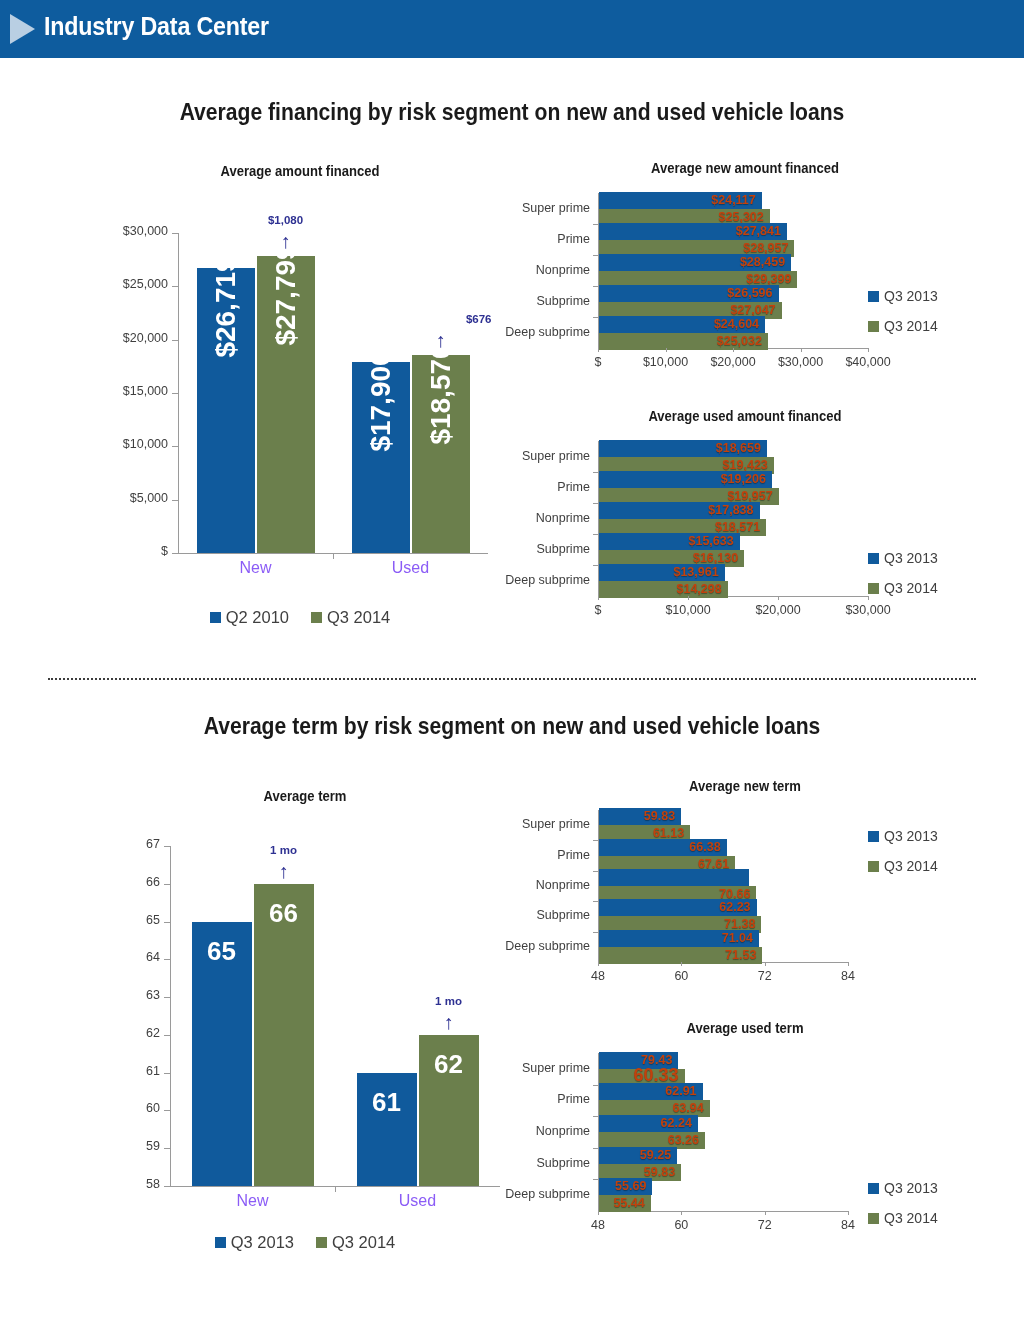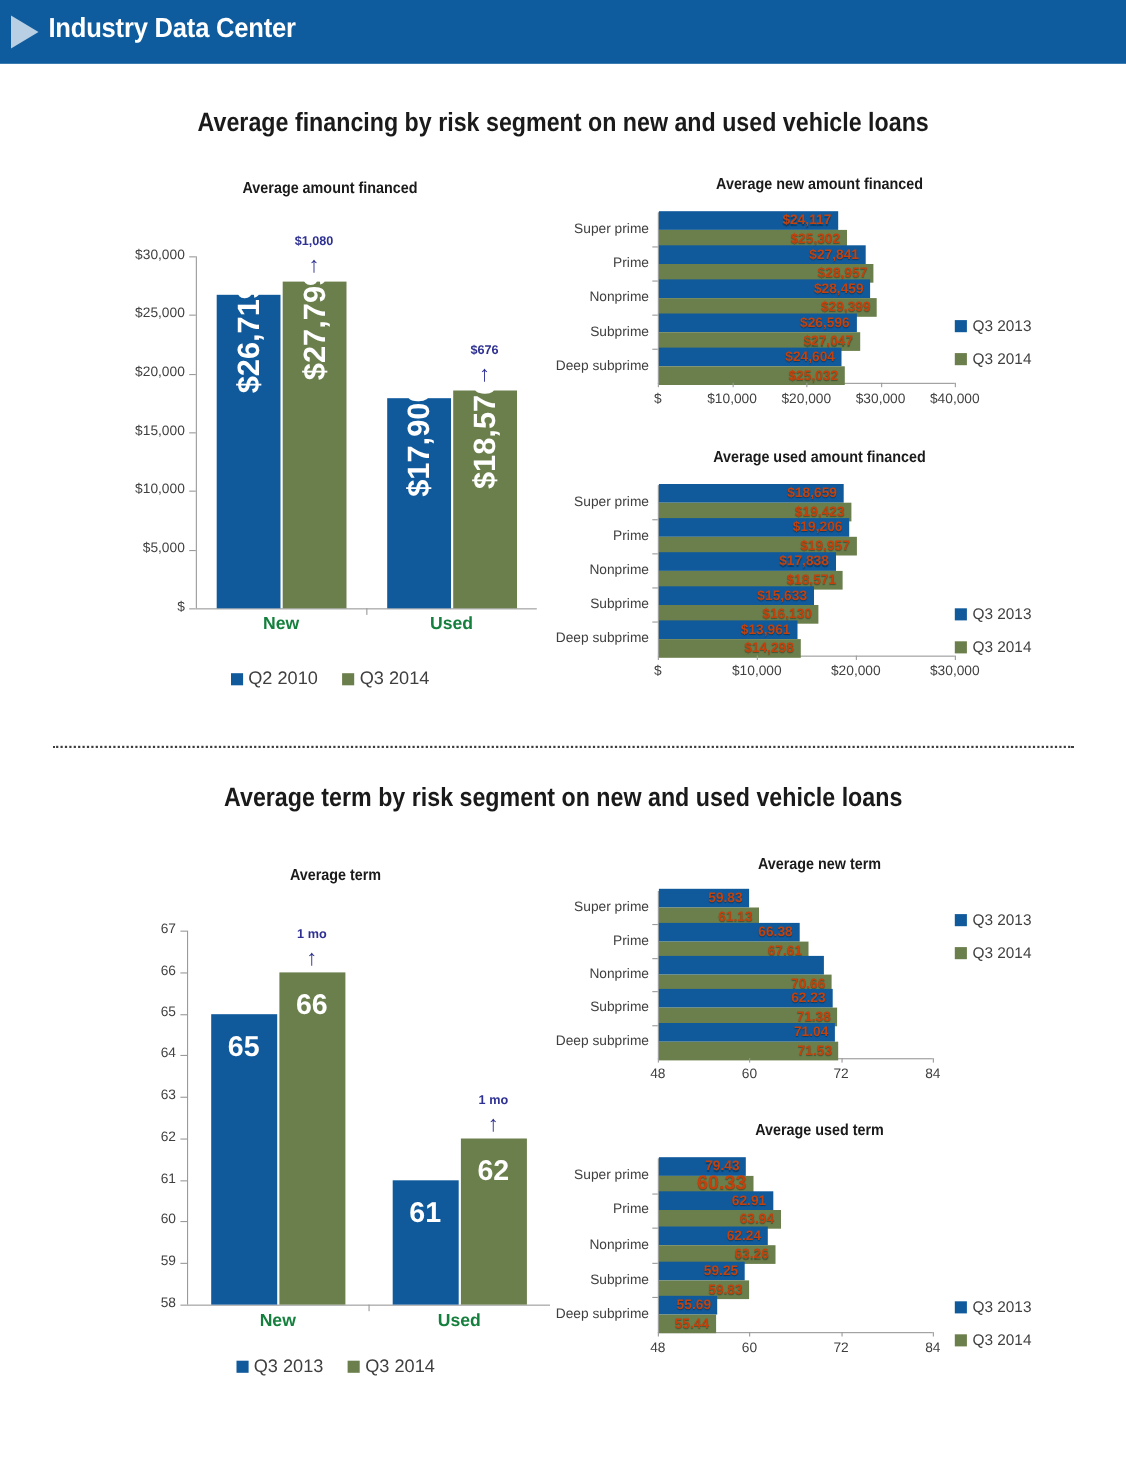--- a/index.html
+++ b/index.html
@@ -54,21 +54,21 @@
     white-space:nowrap;
   }
   .v-axis-line{position:absolute;background:#9a9a9a;}
   .v-tick{position:absolute;width:6px;height:1px;background:#9a9a9a;}
   .v-ylab{
     position:absolute;text-align:right;
     font-size:12.5px;color:#3f3f3f;white-space:nowrap;
   }
   .v-xlab{
     position:absolute;text-align:center;
-    font-size:16px;color:#15803d;white-space:nowrap;font-weight:bold;
+    font-size:16px;color:#8b5cf6;white-space:nowrap;
   }
   .vbar{position:absolute;}
   .vbar.blue{background:#105a9c;}
   .vbar.green{background:#6b7f4c;}
   .vbar-label{
     position:absolute;color:#ffffff;font-weight:bold;
     white-space:nowrap;transform-origin:center center;
   }
   .vbar-label.rot{
     transform:rotate(-90deg);
@@ -150,21 +150,21 @@
     <div class="vbar blue" style="left: 96.5px; top: 104.997px; width: 58px; height: 285.003px;"></div>
     <div class="vbar-label rot" style="left: 50.5px; width: 150px; text-align: center; font-size: 28px; top: 114.997px; height: 58px; line-height: 58px; transform: rotate(-90deg);">$26,719</div>
     <div class="vbar green" style="left: 156.5px; top: 93.4773px; width: 58px; height: 296.523px;"></div>
     <div class="vbar-label rot" style="left: 110.5px; width: 150px; text-align: center; font-size: 28px; top: 103.477px; height: 58px; line-height: 58px; transform: rotate(-90deg);">$27,799</div>
     <div class="ann" style="left: 134.5px; top: 51.4773px; width: 102px;">$1,080</div>
     <div class="ann-arrow" style="left: 134.5px; top: 68.4773px; width: 102px;">↑</div>
     <div class="vbar blue" style="left: 251.5px; top: 199.067px; width: 58px; height: 190.933px;"></div>
     <div class="vbar-label rot" style="left: 205.5px; width: 150px; text-align: center; font-size: 28px; top: 209.067px; height: 58px; line-height: 58px; transform: rotate(-90deg);">$17,900</div>
     <div class="vbar green" style="left: 311.5px; top: 191.856px; width: 58px; height: 198.144px;"></div>
     <div class="vbar-label rot" style="left: 265.5px; width: 150px; text-align: center; font-size: 28px; top: 201.856px; height: 58px; line-height: 58px; transform: rotate(-90deg);">$18,576</div>
-    <div class="ann" style="left: 289.5px; top: 149.856px; width: 102px;">$676</div>
+    <div class="ann" style="left: 289.5px; top: 149.856px; width: 102px; text-align: right;">$676</div>
     <div class="ann-arrow" style="left: 289.5px; top: 166.856px; width: 102px;">↑</div>
     <div class="v-xlab" style="left: 78px; top: 396px; width: 155px;">New</div>
     <div class="v-xlab" style="left: 233px; top: 396px; width: 155px;">Used</div>
     <div class="legend-h" style="left: 0px; top: 445px; width: 400px; justify-content: center;">
       <div class="legend-item">
         <span class="sw blue"></span>
         <span>Q2 2010</span>
       </div>
       <div class="legend-item">
         <span class="sw green"></span>

